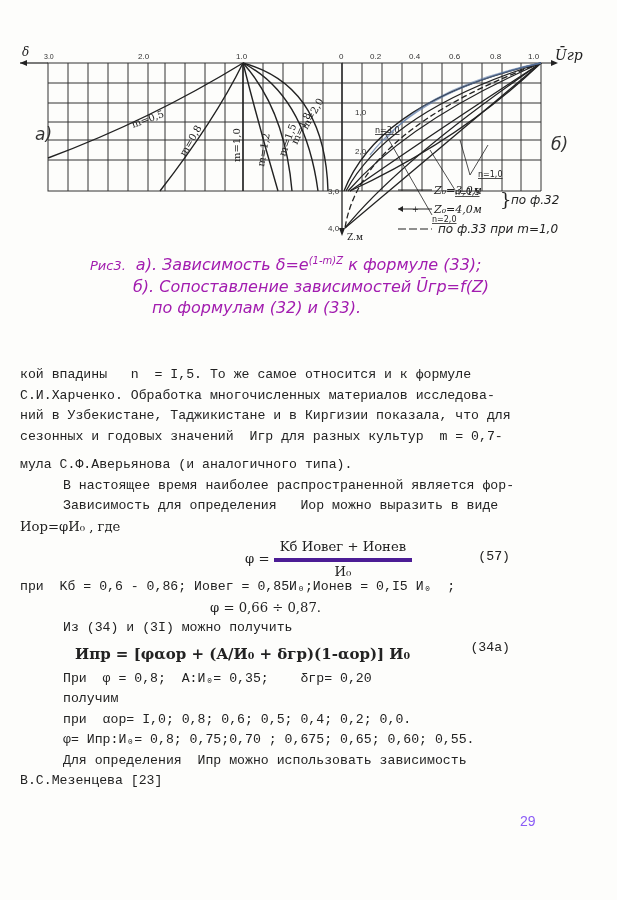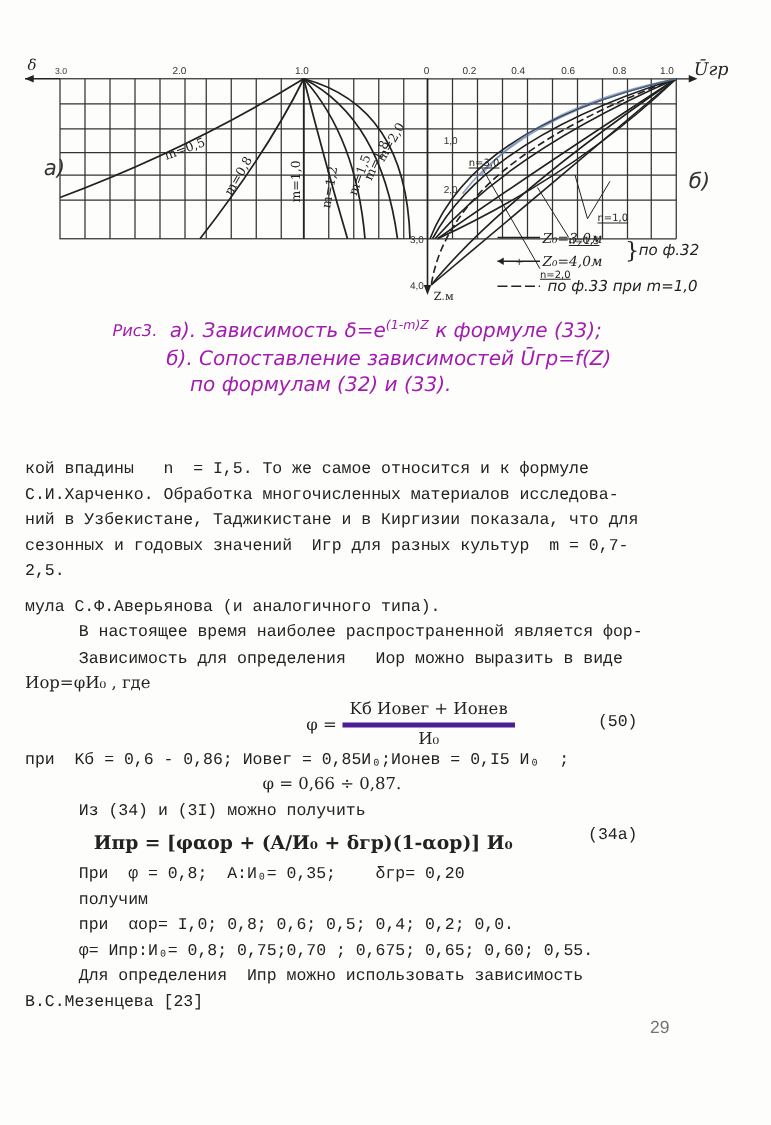--- a/index.html
+++ b/index.html
@@ -15,21 +15,21 @@
   .caption sup{font-size:10px;}
   .body-text{position:absolute;left:20px;top:365px;width:580px;font-family:"Liberation Mono","DejaVu Sans Mono",monospace;font-size:13.2px;line-height:20.5px;color:#222;}
   .p{white-space:pre;}
   .indent{padding-left:43px;}
   .formula{font-family:"DejaVu Serif",serif;font-style:normal;}
   .eq{position:relative;}
   .eqnum{position:absolute;right:90px;font-family:"Liberation Mono",monospace;}
   .frac{display:inline-block;vertical-align:middle;text-align:center;}
   .frac .num{display:block;border-bottom:4px solid #4c1d95;padding:0 6px;}
   .frac .den{display:block;}
-  .page-num{position:absolute;left:520px;top:813px;font-family:"Liberation Sans",sans-serif;font-size:14px;color:#737373;}
+  .page-num{position:absolute;left:520px;top:813px;font-family:"Liberation Sans",sans-serif;font-size:14px;color:#8b5cf6;}
 </style>
 </head>
 <body>
 
 <div class="page">
 
   <div class="figure">
     <svg width="617" height="200" viewBox="0 0 617 200">
       <g stroke="#333" stroke-width="1" fill="none">
 
@@ -167,33 +167,32 @@
     </div>
     <div class="line l2">б). Сопоставление зависимостей Ūгр=f(Z)</div>
     <div class="line l3">по формулам (32) и (33).</div>
   </div>
 
   <div class="body-text">
     <div class="p">кой впадины   n  = I,5. То же самое относится и к формуле</div>
     <div class="p">С.И.Харченко. Обработка многочисленных материалов исследова-</div>
     <div class="p">ний в Узбекистане, Таджикистане и в Киргизии показала, что для</div>
     <div class="p">сезонных и годовых значений  Игр для разных культур  m = 0,7-</div>
-    <div class="p">2,5.</div>
     <div style="height:8px"></div>
     <div class="p">мула С.Ф.Аверьянова (и аналогичного типа).</div>
     <div class="p indent">В настоящее время наиболее распространенной является фор-</div>
     <div class="p indent">Зависимость для определения   Иор можно выразить в виде</div>
     <div class="p formula">Иор=φИ₀ , где</div>
     <div class="eq" style="padding-left:225px;height:40px;">
       <span class="formula">φ = </span>
       <span class="frac formula">
         <span class="num">Kб Иовег + Ионев</span>
         <span class="den">И₀</span>
       </span>
-      <span class="eqnum" style="top:10px;">(50)</span>
+      <span class="eqnum" style="top:10px;">(57)</span>
     </div>
     <div class="p">при  Kб = 0,6 - 0,86; Иовег = 0,85И₀;Иoнев = 0,I5 И₀  ;</div>
     <div class="p formula" style="padding-left:190px;">φ = 0,66 ÷ 0,87.</div>
     <div class="p indent">Из (34) и (3I) можно получить</div>
     <div class="eq" style="padding-left:55px;height:30px;line-height:30px;">
       <span class="formula" style="font-size:15px;font-weight:bold;">Ипр = [φαор + (A/И₀ + δгр)(1-αор)] И₀</span>
       <span class="eqnum" style="top:-6px;">(34a)</span>
     </div>
     <div class="p indent">При  φ = 0,8;  A:И₀= 0,35;    δгр= 0,20</div>
     <div class="p indent">получим</div>

